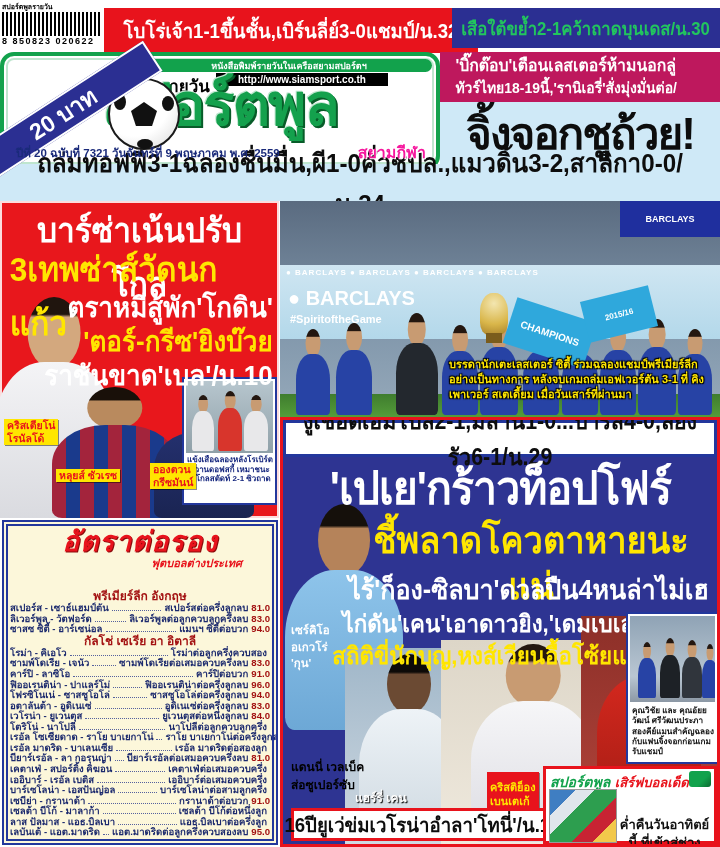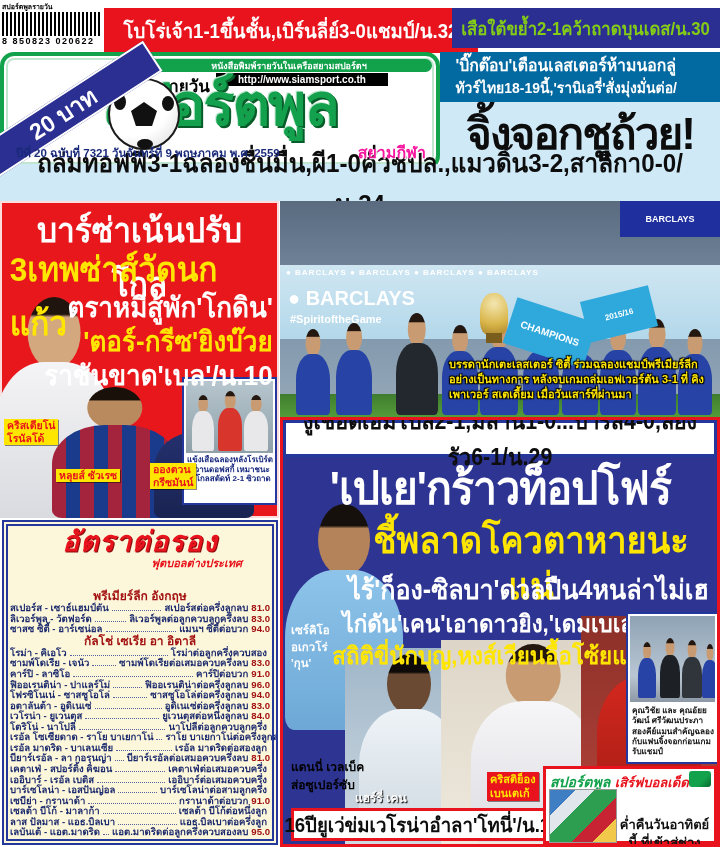--- a/index.html
+++ b/index.html
@@ -19,21 +19,21 @@
   .ball{background:radial-gradient(circle at 35% 30%,#fff 55%,#d8d8d8);border-radius:50%;border:2px solid #1a1a1a;}
   .pent{position:absolute;left:50%;top:50%;width:26px;height:24px;background:#111;transform:translate(-50%,-50%);
         clip-path:polygon(50% 0,100% 38%,81% 100%,19% 100%,0 38%);}
   .blob{position:absolute;background:#111;border-radius:50%;}
   
   .mf{position:absolute;}
   .mf i{display:block;position:absolute;left:50%;transform:translateX(-50%);top:0;width:44%;height:32%;border-radius:50%;
         background:linear-gradient(#241710 0 26%,#c89b72 30%);}
   .mf b{display:block;position:absolute;left:0;right:0;bottom:0;height:71%;border-radius:42% 42% 8% 8%;background:#2743a5;}
   .tagY{background:#ffe600;color:#e8131c;font-weight:bold;box-shadow:1px 1px 0 rgba(0,0,0,.45);padding:0 3px;line-height:1.25;display:inline-block;}
-  .tagR{background:#e8131c;color:#ffe600;font-weight:bold;box-shadow:1px 1px 0 rgba(0,0,0,.45);padding:0 3px;line-height:1.3;display:inline-block;}
+  .tagR{background:#e8131c;color:#ffe600;font-weight:bold;box-shadow:1px 1px 0 rgba(0,0,0,.45);padding:8px 3px;line-height:1.3;display:inline-block;}
   
   .odds{background:#fcf7da;border:2px solid #23379c;box-shadow:inset 0 0 0 2px #fcf7da,inset 0 0 0 4px #23379c;}
   .odds-sec{text-align:center;font-weight:bold;font-size:12px;line-height:13px;color:#a31212;}
   .odds-row{display:flex;align-items:baseline;font-size:9.6px;font-weight:bold;color:#1c2a6e;line-height:10.5px;}
   .odds-row .om{white-space:nowrap;}
   .odds-row .od{flex:1;border-bottom:1px dotted #55619e;margin:0 3px;height:7px;min-width:6px;}
   .odds-row .orr{white-space:nowrap;}
   .odds-row .op{color:#a31212;margin-left:3px;white-space:nowrap;}
 </style>
 </head>
@@ -44,25 +44,25 @@
   <div class="abs" style="left:2px;top:1px;width:100px;height:50px;">
     <div class="b" style="font-size:7px;">สปอร์ตพูลรายวัน</div>
     <div class="bc-bars"></div>
     <div class="b" style="font-size:9px;letter-spacing:1.5px;">8 850823 020622</div>
   </div>
 
   <div class="abs cx b" style="left:104px;top:8px;width:374px;height:45px;background:#e8131c;color:#fff;font-size:20px;">
     <span class="cond">โบโร่เจ้า1-1ขึ้นชั้น,เบิร์นลี่ย์3-0แชมป์/น.32</span>
   </div>
 
-  <div class="abs cx b" style="left:452px;top:8px;width:268px;height:40px;background:#2b2f92;color:#84cc16;font-size:18px;">
+  <div class="abs cx b" style="left:452px;top:8px;width:268px;height:40px;background:#2b2f92;color:#22c55e;font-size:18px;">
     <span class="cond">เสือใต้ขย้ำ2-1คว้าถาดบุนเดส/น.30</span>
   </div>
 
-  <div class="abs" style="left:440px;top:52px;width:280px;height:50px;background:#0369a1;color:#fff;padding:2px 6px;box-sizing:border-box;">
+  <div class="abs" style="left:440px;top:52px;width:280px;height:50px;background:#be185d;color:#fff;padding:2px 6px;box-sizing:border-box;">
     <div class="b cond" style="font-size:17px;line-height:23px;">'บิ๊กต๊อบ'เตือนเลสเตอร์ห้ามนอกลู่</div>
     <div class="b cond" style="font-size:15px;line-height:21px;">ทัวร์ไทย18-19นี้,'รานิเอรี่'สั่งมุ่งมั่นต่อ/น.36</div>
   </div>
 
   <div class="abs mh" style="left:0px;top:52px;width:432px;height:110px;">
     <div class="abs cx b" style="left:142px;top:3px;width:286px;height:13px;background:#12a24c;color:#fff;font-size:9px;border-radius:7px;">
       <span>หนังสือพิมพ์รายวันในเครือสยามสปอร์ตฯ</span>
     </div>
     <div class="abs b" style="left:156px;top:16px;font-size:17px;color:#000;">รายวัน</div>
     <div class="abs cx b" style="left:212px;top:17px;width:172px;height:13px;background:#000;color:#fff;font-size:10px;">

